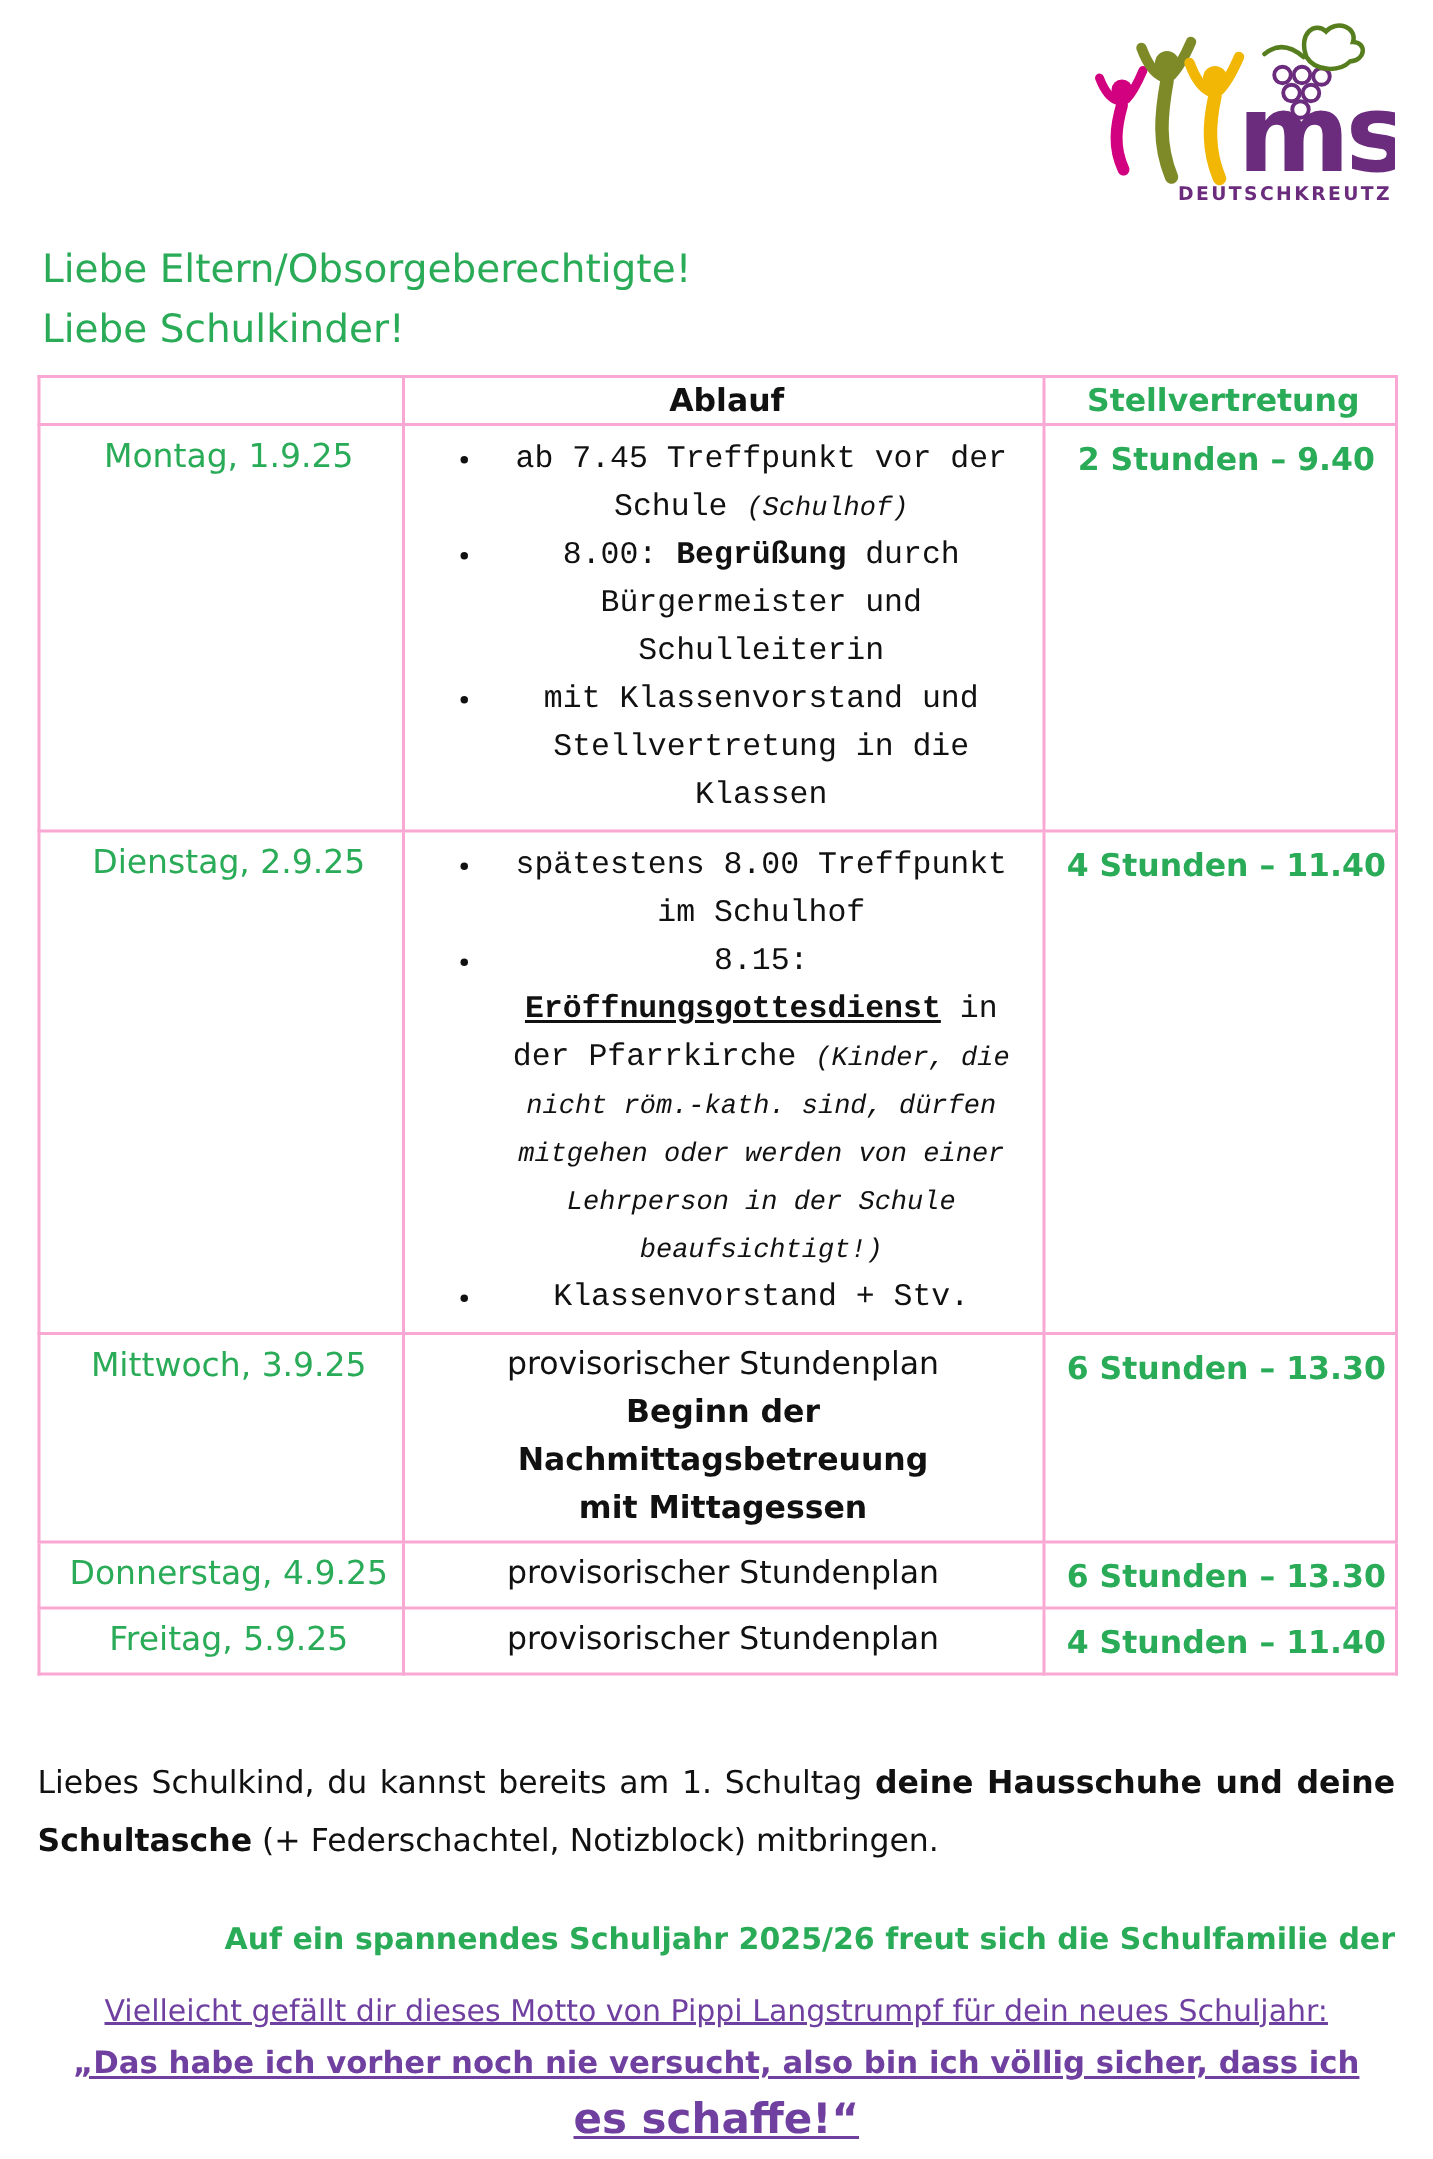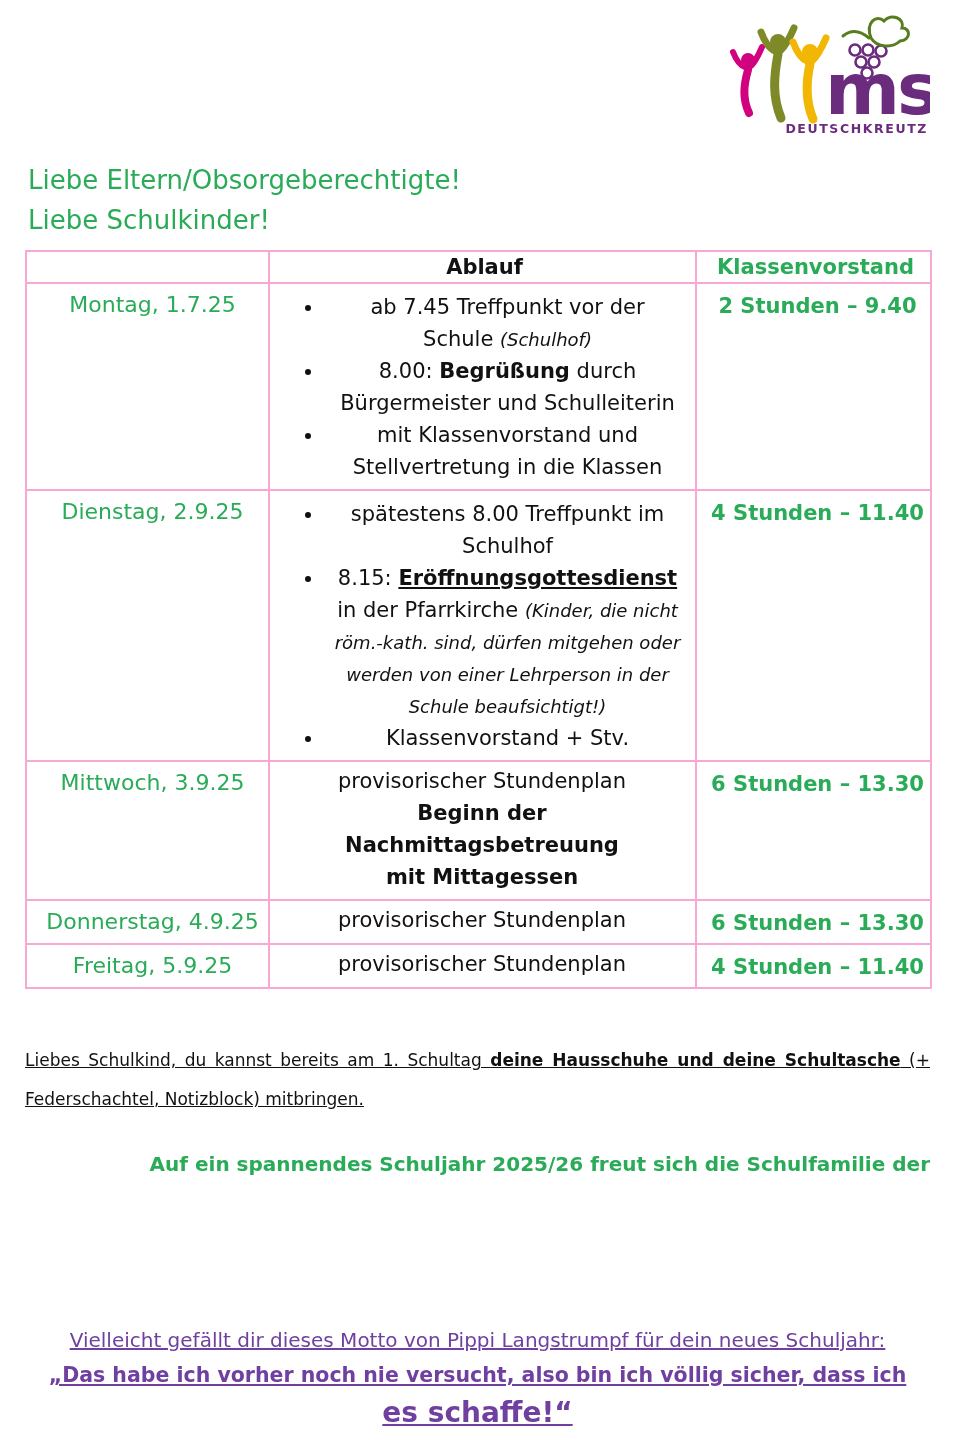--- a/index.html
+++ b/index.html
@@ -32,31 +32,31 @@
   col.c-day{width:243px;}
   col.c-ablauf{width:427px;}
   col.c-end{width:235px;}
   th.h-day{height:31px;}
   th.h-ablauf{font-size:21px;font-weight:bold;padding:3px 8px 3px 12px;}
   th.h-end{font-size:21px;font-weight:bold;color:var(--green);padding:3px 8px 3px 12px;}
   td.day-cell{color:var(--green);font-size:22px;padding:7px 4px 6px 14px;line-height:28px;}
   td.end-cell{color:var(--green);font-weight:bold;font-size:21px;padding:8px 4px 6px 12px;line-height:28px;}
   td.content-cell{font-size:21px;padding:3px 10px 6px 10px;line-height:32px;}
   ul.bullets{margin:4px 0 0 0;padding-left:44px;}
-  ul.bullets li{padding-left:9px;margin:0;max-width:358px;}
+  ul.bullets li{padding-left:9px;margin:0;max-width:358px;font-family:Liberation Mono, monospace;}
   .line{padding-left:4px;max-width:400px;}
   .b{font-weight:bold;}
   .i{font-style:italic;}
   .u{text-decoration:underline;}
   .small{font-size:18px;line-height:29px;}
 
   
   .closing-paragraph{
-    font-size:17px;line-height:39px;text-align:justify;
-    margin-top:52px;width:905px;text-decoration:underline;
+    font-size:21px;line-height:39px;text-align:justify;
+    margin-top:52px;width:905px;
   }
   
   .closing-green{
     margin-top:26px;text-align:right;color:var(--green);
     font-weight:bold;font-size:20px;line-height:39px;
   }
   
   .motto{position:absolute;left:0;right:0;bottom:6px;text-align:center;color:var(--purple);text-decoration:underline;}
   .motto-intro{font-size:20px;line-height:34px;font-weight:normal;}
   .motto-q1{font-size:20.5px;line-height:36px;font-weight:bold;text-align:center;}
@@ -123,26 +123,26 @@
   <table class="schedule">
     <colgroup>
         <col class="c-day">
         <col class="c-ablauf">
         <col class="c-end">
       </colgroup>
     <thead>
       <tr>
         <th class="h-day"></th>
         <th class="h-ablauf">Ablauf</th>
-        <th class="h-end">Klassenvorstand</th>
+        <th class="h-end">Stellvertretung</th>
       </tr>
     </thead>
     <tbody>
         <tr>
-          <td class="day-cell">Montag, 1.7.25</td>
+          <td class="day-cell">Montag, 1.9.25</td>
           <td class="content-cell">
             <ul class="bullets">
               <li><span>ab 7.45 Treffpunkt vor der Schule </span><span class="i small">(Schulhof)</span></li>
               <li><span>8.00: </span><span class="b">Begrüßung</span><span> durch Bürgermeister und Schulleiterin</span></li>
               <li><span>mit Klassenvorstand und Stellvertretung in die Klassen</span></li>
             </ul>
           </td>
           <td class="end-cell">2 Stunden – 9.40</td>
         </tr>
         <tr>

